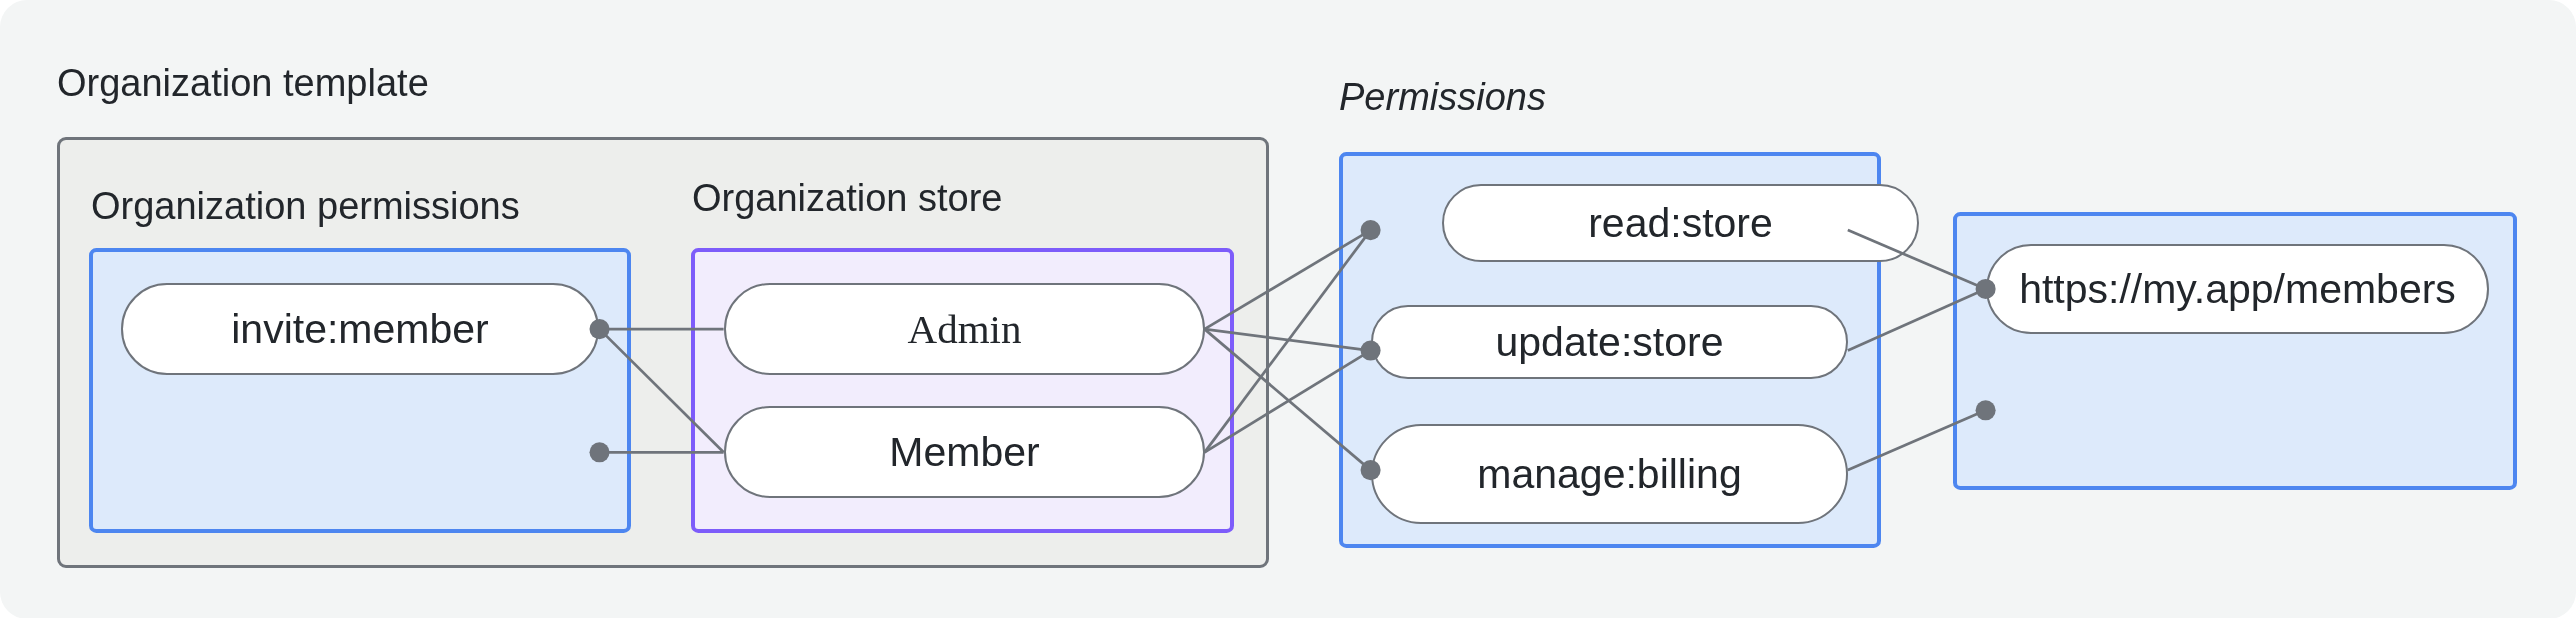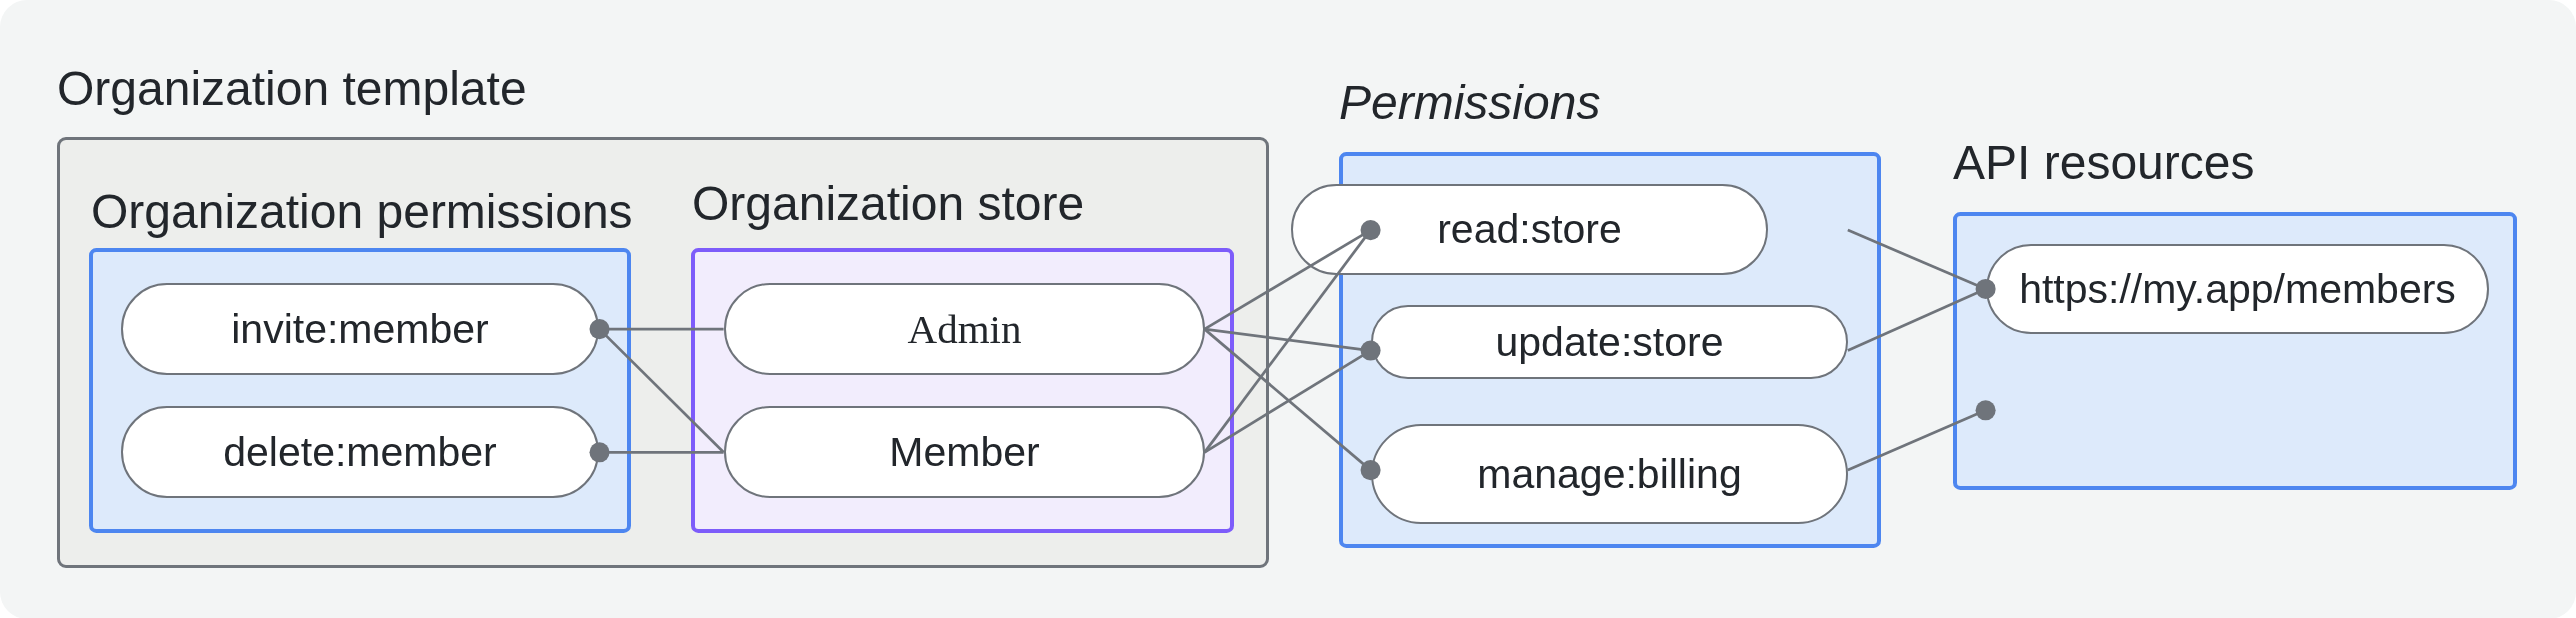--- a/index.html
+++ b/index.html
@@ -11,21 +11,21 @@
   .canvas {
     position: relative;
     width: 2576px;
     height: 619px;
     background: var(--page-bg, #f3f5f5);
     border-radius: 27px;
     overflow: hidden;
   }
   .label {
     position: absolute;
-    font-size: 48px;
+    font-size: 38px;
     line-height: 1.05;
     color: var(--text, #22262b);
     white-space: nowrap;
   }
   .group-box {
     position: absolute;
     box-sizing: border-box;
     border-radius: 7.3px;
   }
   .template-box {
@@ -57,21 +57,21 @@
     align-items: center;
     justify-content: center;
     font-size: 41px;
     color: var(--text, #22262b);
     white-space: nowrap;
   }
   .pill-invite  { left: 121px;  top: 283px; width: 478px; height: 92px; }
   .pill-delete  { left: 121px;  top: 406px; width: 478px; height: 92px; }
   .pill-admin   { left: 724px;  top: 283px; width: 481px; height: 92px; font-family: Liberation Serif, serif; }
   .pill-member  { left: 724px;  top: 406px; width: 481px; height: 92px; text-align: right; }
-  .pill-read    { left: 1291px; top: 184px; width: 477px; height: 91px; }
+  .pill-read    { left: 1442px; top: 184px; width: 477px; height: 78px; }
   .pill-update  { left: 1371px; top: 305px; width: 477px; height: 74px; }
   .pill-manage  { left: 1371px; top: 424px; width: 477px; height: 100px; }
   .pill-members { left: 1986px; top: 244px; width: 503px; height: 90px; }
   .pill-billing { left: 1986px; top: 365px; width: 503px; height: 90px; }
 
   .title-label            { left: 57px;   top: 64px; }
   .org-permissions-label  { left: 91px;  top: 187px; }
   .org-roles-label        { left: 692px;  top: 179px; }
   .permissions-label      { left: 1339px; top: 78px; font-style: italic; }
   .api-resources-label    { left: 1953px; top: 138px; }
@@ -87,34 +87,32 @@
 
 <div class="canvas">
 
   <div class="label title-label">Organization template</div>
 
   <div class="group-box template-box"></div>
 
   <div class="label org-permissions-label">Organization permissions</div>
   <div class="group-box blue-box box-org-permissions"></div>
   <div class="pill pill-invite">invite:member</div>
-  <div class="pill pill-delete">delete:member</div>
 
   <div class="label org-roles-label">Organization store</div>
   <div class="group-box purple-box box-org-roles"></div>
   <div class="pill pill-admin">Admin</div>
   <div class="pill pill-member">Member</div>
 
   <div class="label permissions-label">Permissions</div>
   <div class="group-box blue-box box-permissions"></div>
   <div class="pill pill-read">read:store</div>
   <div class="pill pill-update">update:store</div>
   <div class="pill pill-manage">manage:billing</div>
 
-  <div class="label api-resources-label">API resources</div>
   <div class="group-box blue-box box-api-resources"></div>
   <div class="pill pill-members">https://my.app/members</div>
 
   <svg class="edges-layer" width="2576" height="619" viewBox="0 0 2823 678">
       <line x1="657" y1="360.5" x2="793" y2="360.5" stroke="#6f747b" stroke-width="3"></line>
       <line x1="657" y1="360.5" x2="793" y2="495.5" stroke="#6f747b" stroke-width="3"></line>
       <line x1="657" y1="495.5" x2="793" y2="495.5" stroke="#6f747b" stroke-width="3"></line>
       <line x1="1320" y1="360.5" x2="1502" y2="252" stroke="#6f747b" stroke-width="3"></line>
       <line x1="1320" y1="360.5" x2="1502" y2="384" stroke="#6f747b" stroke-width="3"></line>
       <line x1="1320" y1="360.5" x2="1502" y2="515" stroke="#6f747b" stroke-width="3"></line>

